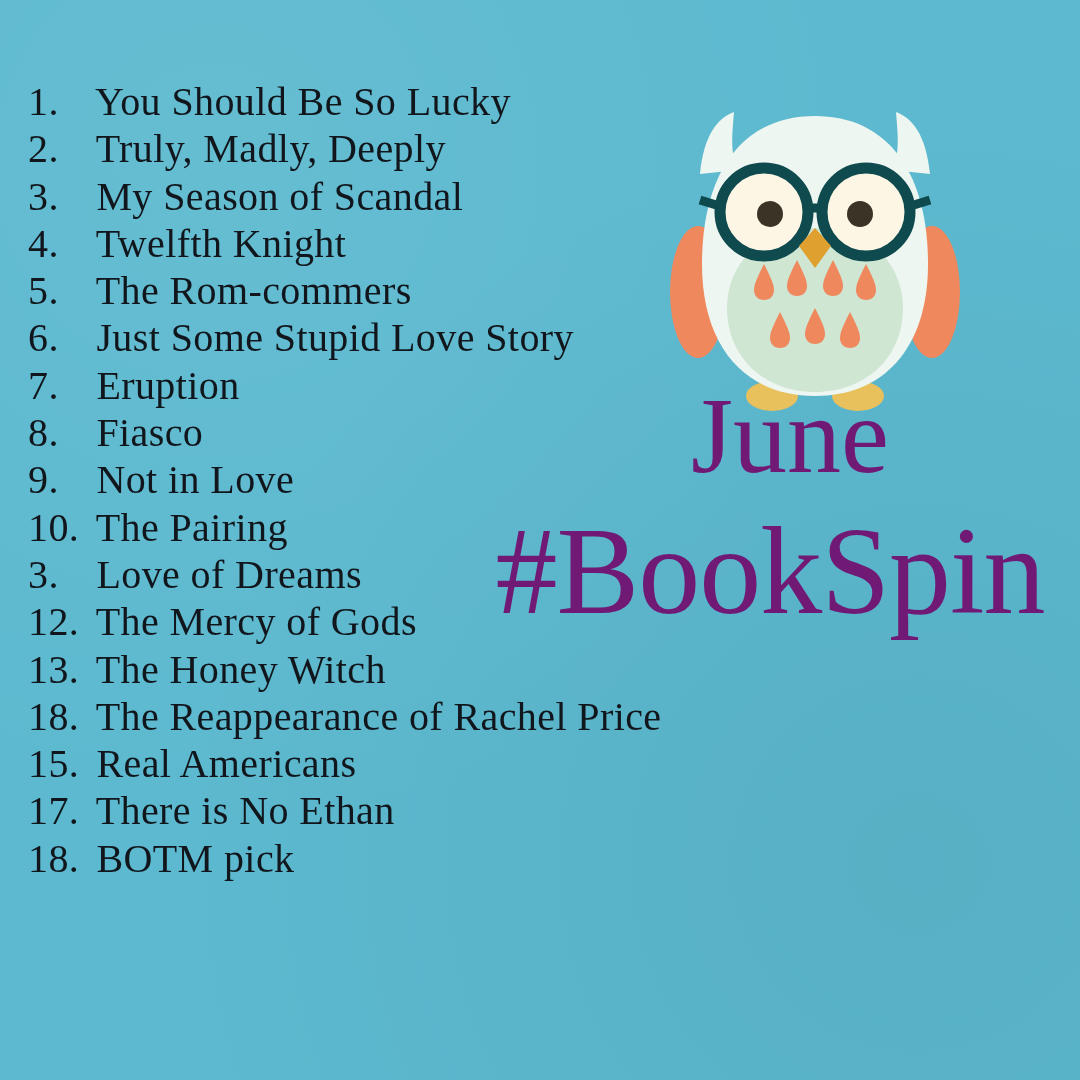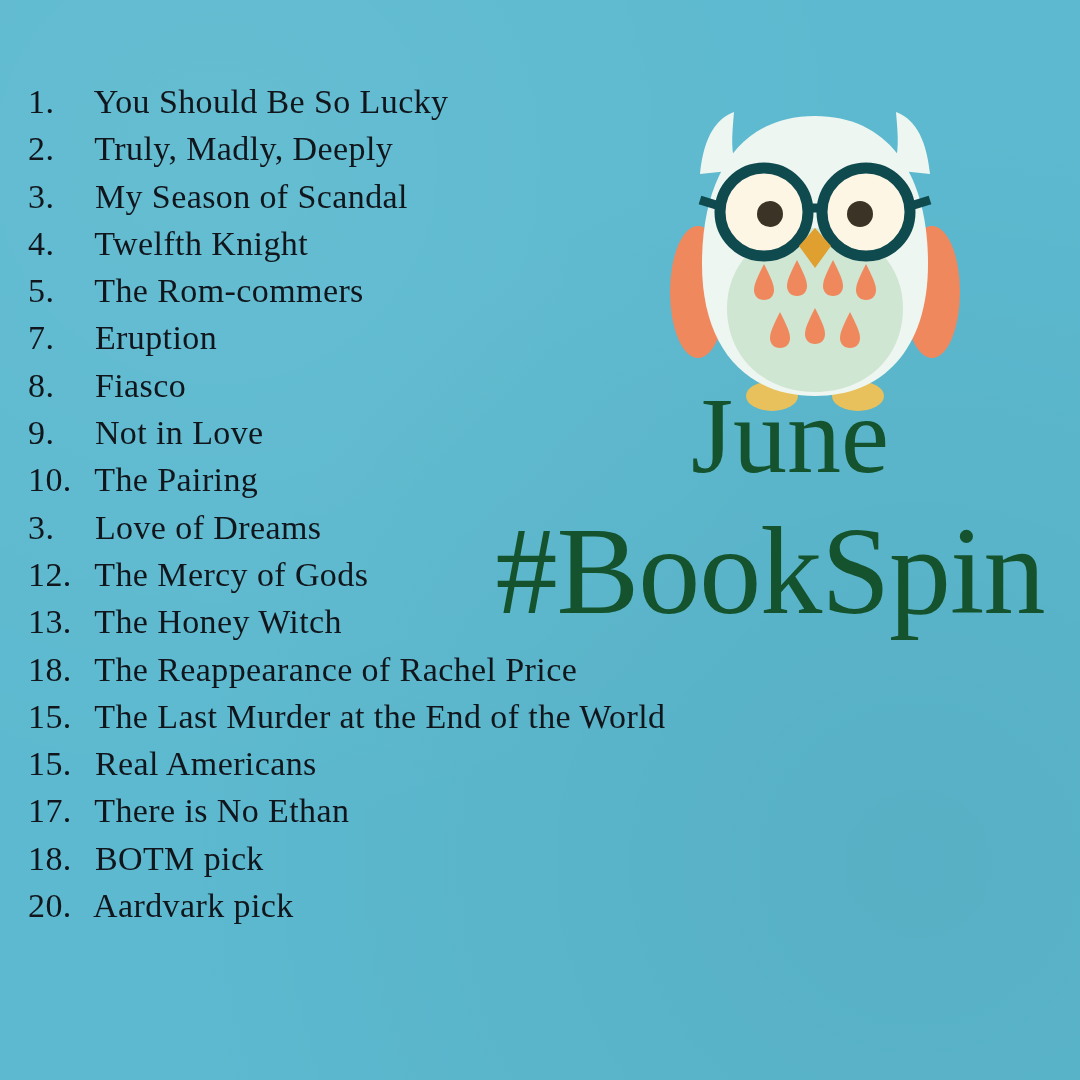--- a/index.html
+++ b/index.html
@@ -37,21 +37,21 @@
     top: 78px;
     width: 800px;
     list-style: none;
     margin: 0;
     padding: 0;
   }
   #booklist li {
     display: block;
     white-space: nowrap;
     color: #11161c;
-    font-size: 34px;
+    font-size: 40px;
     line-height: 47.3px;
     letter-spacing: 0.4px;
   }
   #booklist li .num {
     display: inline-block;
     min-width: 58px;
     text-align: left;
   }
   #booklist li .ttl {
     display: inline;
@@ -67,21 +67,21 @@
   }
   #owl svg { display: block; width: 100%; height: 100%; }
 
   
   #headline {
     position: absolute;
     left: 470px;
     top: 382px;
     width: 600px;
     text-align: center;
-    color: #14532d;
+    color: #701a75;
   }
   #headline .line1 {
     display: block;
     font-size: 108px;
     line-height: 108px;
     letter-spacing: 0px;
     text-align: center;
     margin-left: 40px;
   }
   #headline .line2 {
@@ -97,33 +97,32 @@
 <body>
 
 <div id="card" style="background: rgb(92, 185, 207);">
 
   <ol id="booklist" style="color: rgb(17, 22, 28);">
       <li><span class="num">1.</span> <span class="ttl">You Should Be So Lucky</span></li>
       <li><span class="num">2.</span> <span class="ttl">Truly, Madly, Deeply</span></li>
       <li><span class="num">3.</span> <span class="ttl">My Season of Scandal</span></li>
       <li><span class="num">4.</span> <span class="ttl">Twelfth Knight</span></li>
       <li><span class="num">5.</span> <span class="ttl">The Rom-commers</span></li>
+      <li><span class="num">6.</span> <span class="ttl">Just Some Stupid Love Story</span></li>
       <li><span class="num">7.</span> <span class="ttl">Eruption</span></li>
       <li><span class="num">8.</span> <span class="ttl">Fiasco</span></li>
       <li><span class="num">9.</span> <span class="ttl">Not in Love</span></li>
       <li><span class="num">10.</span> <span class="ttl">The Pairing</span></li>
       <li><span class="num">3.</span> <span class="ttl">Love of Dreams</span></li>
       <li><span class="num">12.</span> <span class="ttl">The Mercy of Gods</span></li>
       <li><span class="num">13.</span> <span class="ttl">The Honey Witch</span></li>
       <li><span class="num">18.</span> <span class="ttl">The Reappearance of Rachel Price</span></li>
-      <li><span class="num">15.</span> <span class="ttl">The Last Murder at the End of the World</span></li>
       <li><span class="num">15.</span> <span class="ttl">Real Americans</span></li>
       <li><span class="num">17.</span> <span class="ttl">There is No Ethan</span></li>
       <li><span class="num">18.</span> <span class="ttl">BOTM pick</span></li>
-      <li><span class="num">20.</span> <span class="ttl">Aardvark pick</span></li>
     </ol>
 
   <div id="owl">
     <svg viewBox="0 0 310 340" xmlns="http://www.w3.org/2000/svg">
 
       <path d="M40 78 C44 38 58 22 74 16 C72 40 70 58 78 74 Z" fill="#eef6f1"></path>
       <path d="M270 78 C266 38 252 22 236 16 C238 40 240 58 232 74 Z" fill="#eef6f1"></path>
 
       <ellipse cx="38" cy="196" rx="28" ry="66" fill="#f0885e"></ellipse>
       <ellipse cx="272" cy="196" rx="28" ry="66" fill="#f0885e"></ellipse>

